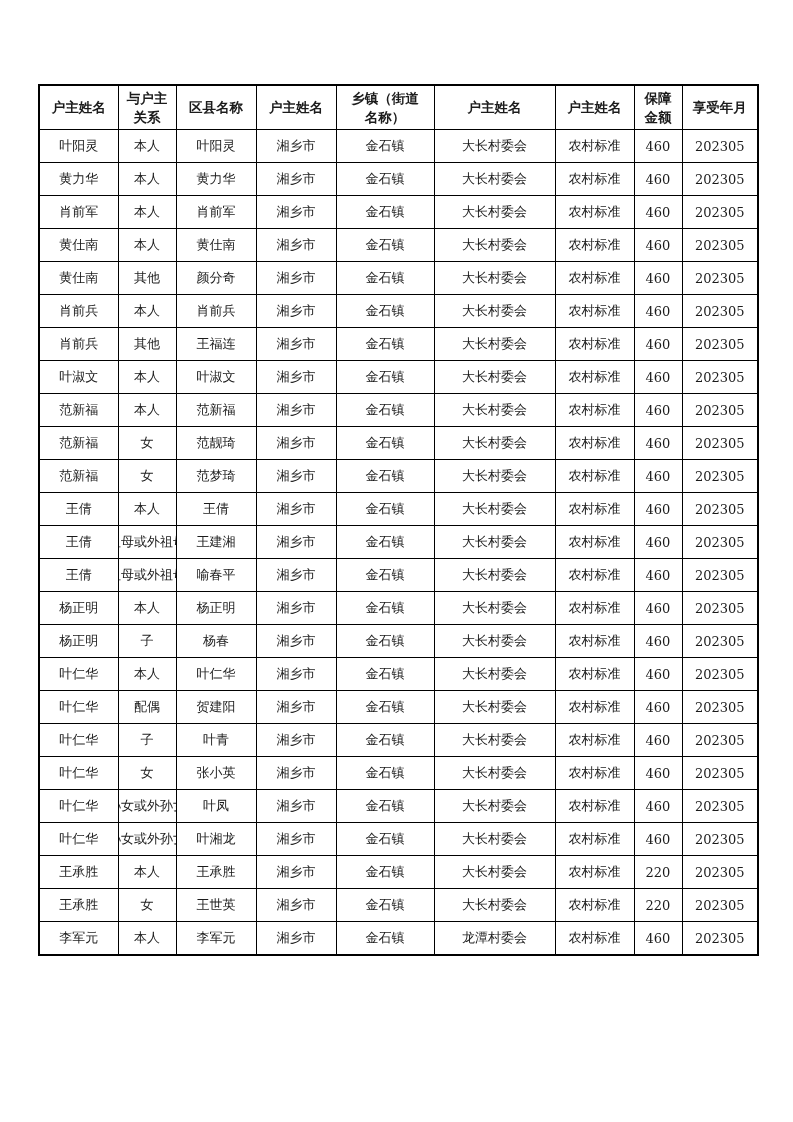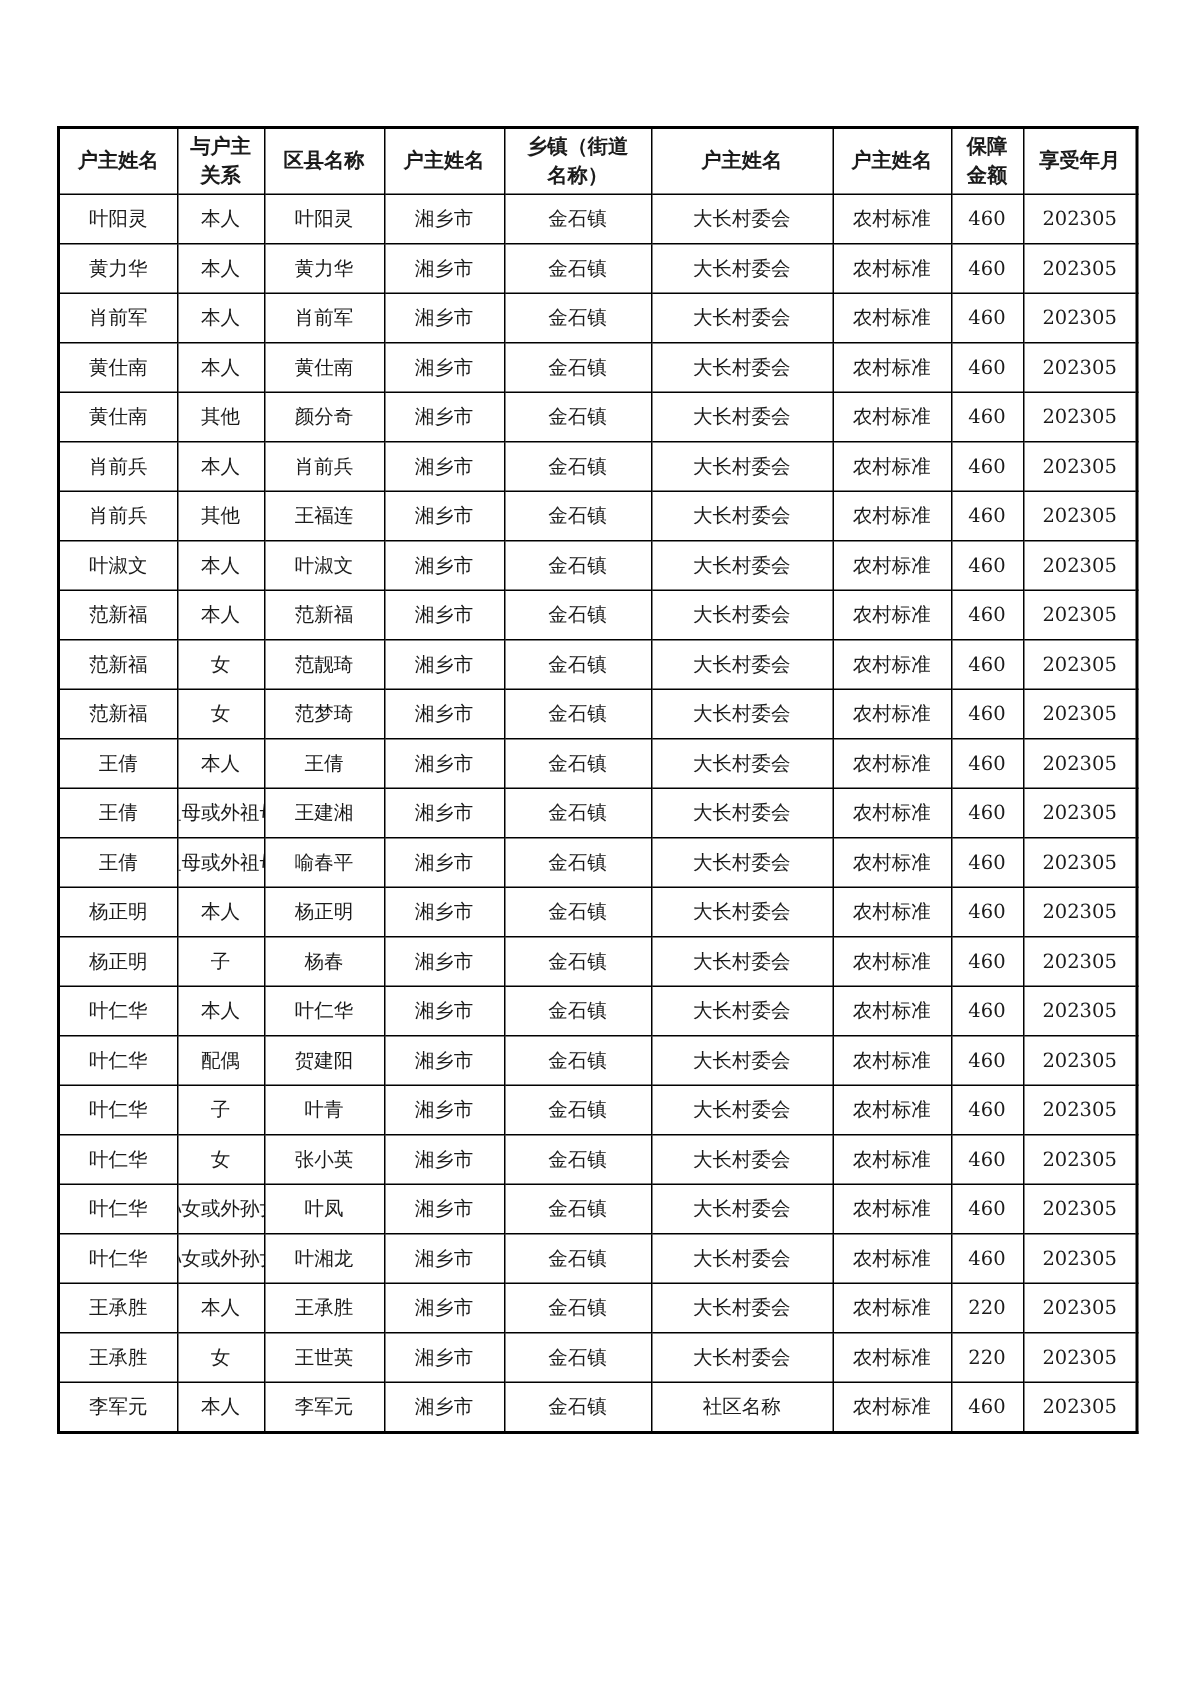--- a/index.html
+++ b/index.html
@@ -1243,21 +1243,21 @@
               <span class="ct">湘乡市</span>
             </div>
           </td>
           <td>
             <div class="cw">
               <span class="ct">金石镇</span>
             </div>
           </td>
           <td>
             <div class="cw">
-              <span class="ct">社区名称</span>
+              <span class="ct">龙潭村委会</span>
             </div>
           </td>
           <td>
             <div class="cw">
               <span class="ct">农村标准</span>
             </div>
           </td>
           <td>
             <div class="cw">
               <span class="ct">460</span>

